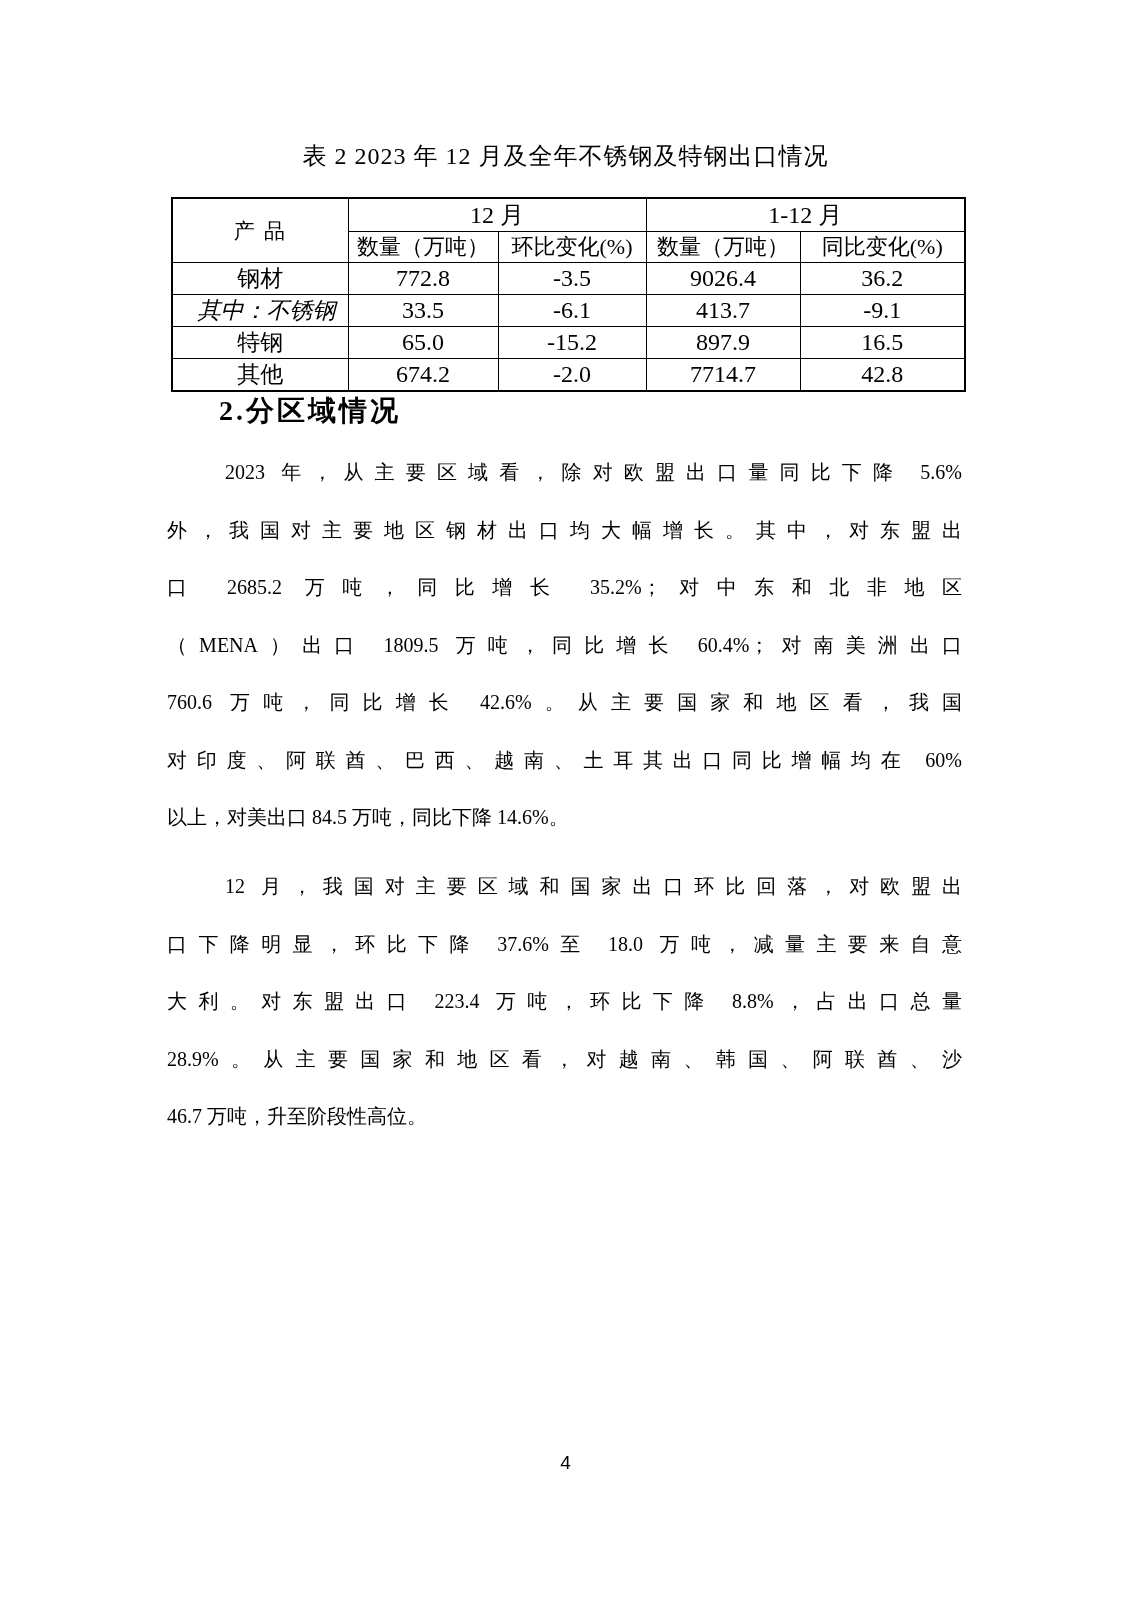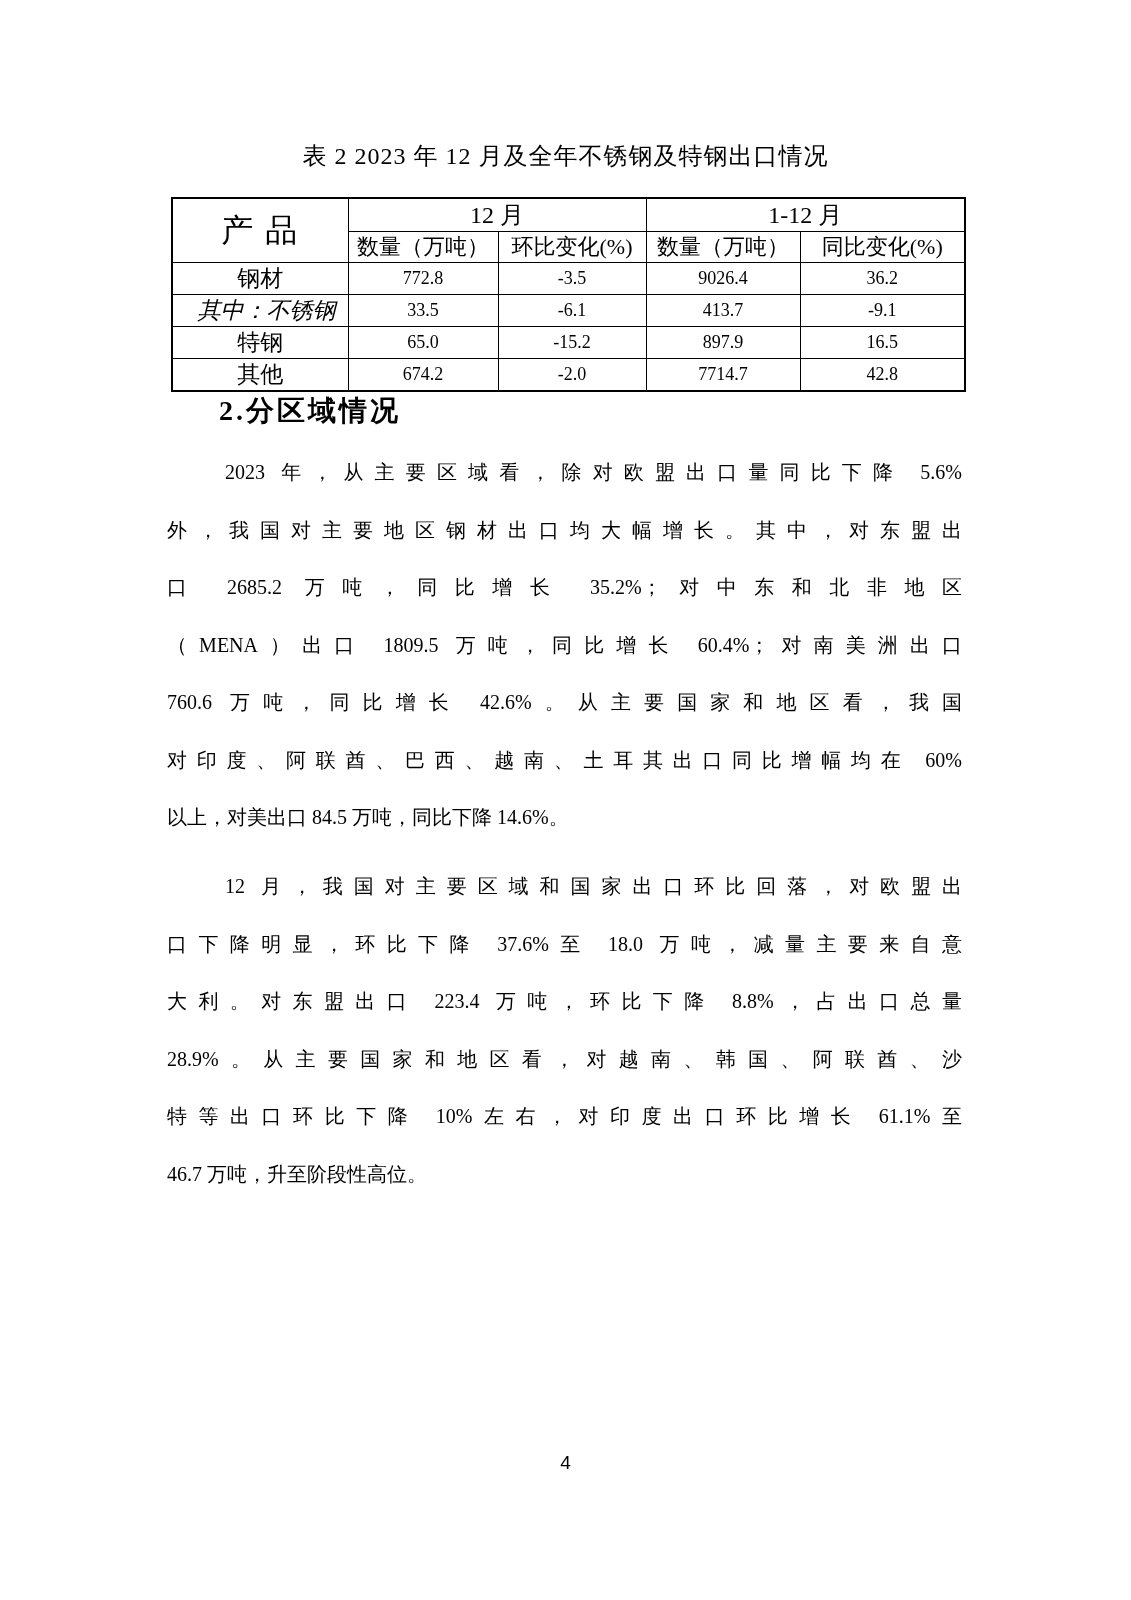--- a/index.html
+++ b/index.html
@@ -40,22 +40,22 @@
     text-align: center;
     vertical-align: middle;
     font-size: 23px;
     padding: 0;
     height: 30px;
     overflow: hidden;
     white-space: nowrap;
   }
   table.export-table td.group-cell { height: 30px; font-size: 24px; margin-left: 6px; }
   table.export-table td.sub-cell { height: 28px; font-size: 22px; }
-  table.export-table td.value-cell { font-size: 18px; height: 30px; margin-left: 40px; }
-  table.export-table td.product-cell { font-size: 32px; letter-spacing: 2px; }
+  table.export-table td.value-cell { font-size: 24px; height: 30px; margin-left: 40px; }
+  table.export-table td.product-cell { font-size: 21px; letter-spacing: 2px; }
   td.label-right { text-align: right; padding-right: 14px; }
   td.label-split .split-wrap {
     display: flex;
     justify-content: flex-end;
     padding: 0 12px 0 12px;
     font-style: italic;
   }
   .section-heading {
     position: absolute;
     left: 161px;
@@ -167,19 +167,18 @@
     <div class="line">760.6 万吨，同比增长 42.6%。从主要国家和地区看，我国</div>
     <div class="line">对印度、阿联酋、巴西、越南、土耳其出口同比增幅均在 60%</div>
     <div class="line last">以上，对美出口 84.5 万吨，同比下降 14.6%。</div>
   </div>
 
   <div class="para para-2">
     <div class="line indent">12 月，我国对主要区域和国家出口环比回落，对欧盟出</div>
     <div class="line">口下降明显，环比下降 37.6%至 18.0 万吨，减量主要来自意</div>
     <div class="line">大利。对东盟出口 223.4 万吨，环比下降 8.8%，占出口总量</div>
     <div class="line">28.9%。从主要国家和地区看，对越南、韩国、阿联酋、沙</div>
-    <div class="line">特等出口环比下降 10%左右，对印度出口环比增长 61.1%至</div>
     <div class="line last">46.7 万吨，升至阶段性高位。</div>
   </div>
 
   <div class="page-number">4</div>
 
 </div>
 
 </body></html>

